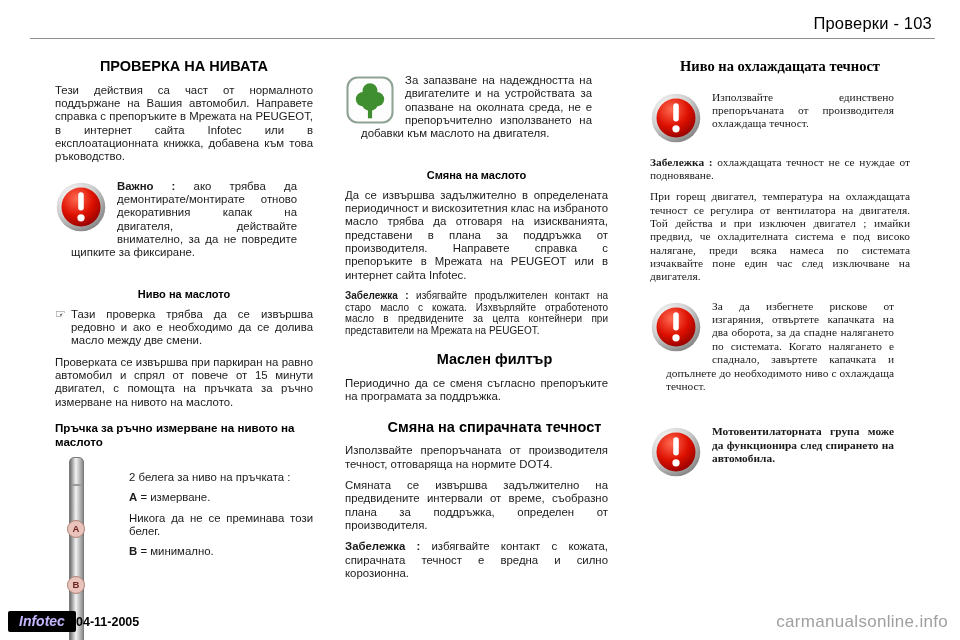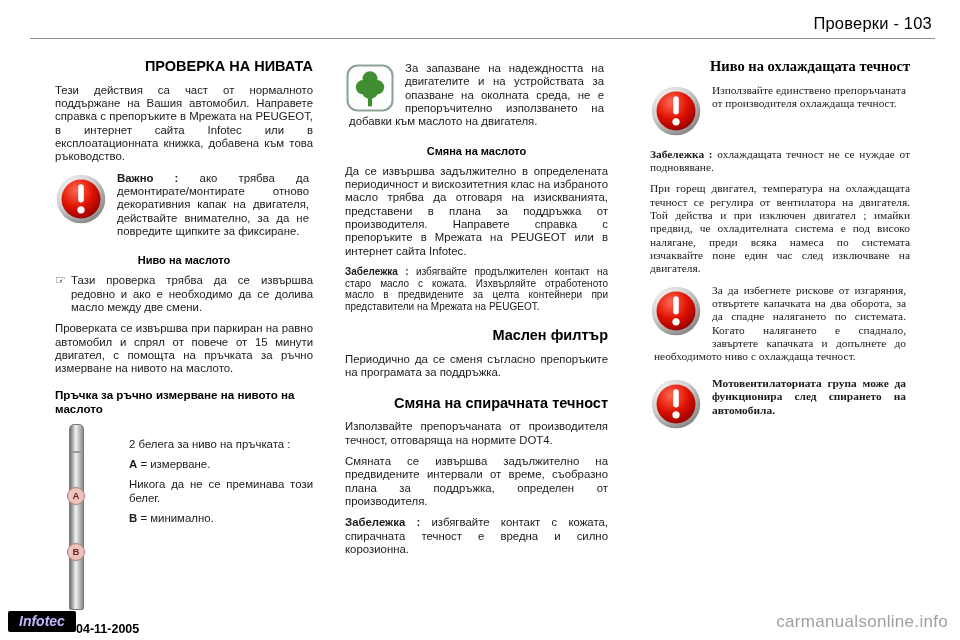--- a/index.html
+++ b/index.html
@@ -14,26 +14,26 @@
   
   .header-title { position:absolute; top:14px; right:28px; font-size:16.5px; letter-spacing:.2px; color:#000000; }
   .header-rule { position:absolute; top:38px; left:30px; right:25px; height:1px; background:#8f8f8f; }
 
   
   .col { position:absolute; top:58px; font-size:11.4px; line-height:1.17; text-align:justify; color:#1a1a1a; }
   .col1 { left:55px;  width:258px; }
   .col2 { left:345px; width:263px; }
   .col3 { left:650px; width:260px;font-family:Liberation Serif, serif; }
 
-  h1 { font-size:14.5px; font-weight:bold; color:#000; text-align:right; line-height:1.15; margin:0 0 9px; }
+  h1 { font-size:14.5px; font-weight:bold; color:#000; text-align:center; line-height:1.15; margin:0 0 9px; }
   h2 { font-size:11px;   font-weight:bold; color:#000; text-align:center; margin:12px 0 7px; }
   h3 { font-size:11.6px; font-weight:bold; color:#000; text-align:left; line-height:1.2; margin:12px 0 6px; }
   .mt { margin-top:15px;margin-left:36px; }
   p { margin:0 0 8px; }
-  .nomargin { margin:4px; }
+  .nomargin { margin:16px; }
   .small { font-size:10px; line-height:1.16; }
   .bold { font-weight:bold; }
 
   
   .iconblock { margin:2px 0 9px; }
   .iconblock::after { content:""; display:block; clear:both; }
   .float-icon { float:left; margin:1px 10px 2px 0; line-height:0; }
 
   
   .bullet { position:relative; padding-left:16px; }
@@ -57,21 +57,21 @@
   .marker-a { top:62px; }
   .marker-b { top:118px; }
   .dipstick-text { margin-left:74px; padding-top:16px; }
   .dipstick-text p { margin-bottom:7px; }
 
   
   .footer-logo {
     position:absolute; left:8px; bottom:8px; background:#000; color:#c4b5fd;
     font-style:italic; font-weight:bold; font-size:14px; padding:2px 11px 3px; border-radius:2px;
   }
-  .footer-date { position:absolute; left:76px; bottom:4px; font-weight:bold; font-size:12.5px; color:#000; }
+  .footer-date { position:absolute; left:76px; bottom:11px; font-weight:bold; font-size:12.5px; color:#000; }
   .watermark { position:absolute; right:12px; bottom:8px; font-size:17px; color:#9f9f9f; letter-spacing:.3px; }
 </style>
 </head>
 <body>
 
 <svg width="0" height="0" style="position:absolute" aria-hidden="true">
   <defs>
     <radialGradient id="ringGrad" cx="35%" cy="30%" r="80%">
       <stop offset="0%" stop-color="#ffffff"></stop>
       <stop offset="55%" stop-color="#cfcfcf"></stop>

